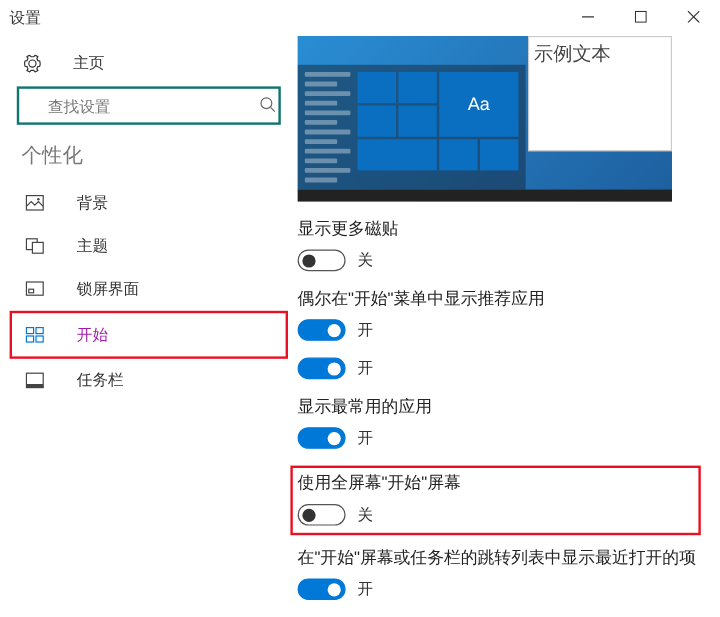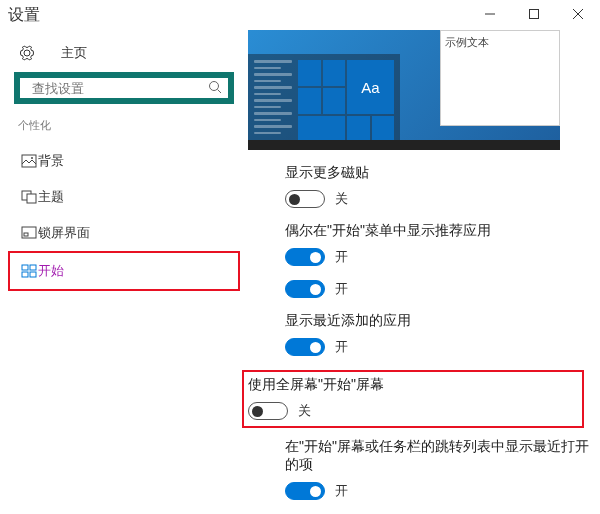--- a/index.html
+++ b/index.html
@@ -1,44 +1,44 @@
 <!DOCTYPE html>
 <html><head>
 <meta charset="utf-8">
 <style>
   * { margin: 0; padding: 0; box-sizing: border-box; }
   body { font-family: "Microsoft YaHei", "Segoe UI", sans-serif; font-size: 13px; color: #333; width: 600px; height: 514px; overflow: hidden; background: #fff; position: relative; }
   .titlebar { height: 30px; display: flex; align-items: center; padding-left: 8px; position: relative; }
-  .titlebar-title { font-size: 16px; }
+  .titlebar-title { font-size: 13px; }
   .titlebar-controls { position: absolute; right: 0; top: 0; display: flex; }
   .titlebar-btn { width: 44px; height: 28px; display: flex; align-items: center; justify-content: center; cursor: pointer; }
   .content { display: flex; height: calc(100% - 30px); }
   .sidebar { width: 248px; padding: 8px 14px 0 14px; }
   .home-row { display: flex; align-items: center; gap: 25px; padding: 6px 4px 10px 4px; cursor: pointer; }
   .home-row .icon { width: 18px; height: 18px; display: flex; align-items: center; justify-content: center; }
-  .searchbox { display: flex; align-items: center; border: 6px solid #0f766e; height: 32px; padding: 0 12px; margin-bottom: 14px; }
+  .searchbox { display: flex; align-items: center; border: 2px solid #0f766e; height: 32px; padding: 0 24px; margin-bottom: 14px; }
   .searchbox input { flex: 1; border: none; outline: none; font-size: 13px; color: #666; background: transparent; }
-  .section-label { color: #777; font-size: 11px; margin-bottom: 10px; padding-left: 4px; }
-  .nav-item { display: flex; align-items: center; gap: 0; padding: 9px 6px; cursor: pointer; }
+  .section-label { color: #777; font-size: 17px; margin-bottom: 10px; padding-left: 4px; }
+  .nav-item { display: flex; align-items: center; gap: 26px; padding: 9px 6px; cursor: pointer; }
   .nav-item .icon { width: 18px; height: 18px; display: flex; align-items: center; justify-content: center; color: #444; }
   .nav-item.selected { color: #a21caf; border: 2px solid #e81123; margin-left: -6px; margin-right: -6px; padding-left: 10px; }
   .nav-item.selected .icon { color: #0078d7; }
   .main { flex: 1; padding-right: 10px; display: flex; flex-direction: column; }
   .preview { width: 312px; height: 160px; background: linear-gradient(135deg, #2a8dd4 0%, #1e5f9e 100%); position: relative; margin-bottom: 14px; overflow: hidden; }
   .preview-taskbar { position: absolute; bottom: 0; left: 0; right: 0; height: 10px; background: #222; }
-  .preview-start { position: absolute; left: 0; top: 24px; bottom: 10px; width: 152px; background: rgba(20, 40, 60, 0.5); display: flex; }
+  .preview-start { position: absolute; left: 0; top: 24px; bottom: 10px; width: 190px; background: rgba(20, 40, 60, 0.5); display: flex; }
   .preview-leftlist { width: 50px; padding: 6px; display: flex; flex-direction: column; gap: 4px; }
   .preview-leftlist .line { height: 5px; background: rgba(255,255,255,0.35); border-radius: 1px; }
   .preview-leftlist .line.s { width: 70%; }
   .preview-tiles { flex: 1; padding: 6px 6px 6px 0; display: grid; grid-template-columns: repeat(4, 1fr); grid-auto-rows: 26px; gap: 2px; }
   .tile { background: #0a6ec1; }
   .tile.big { grid-column: span 2; grid-row: span 2; display: flex; align-items: center; justify-content: center; color: #fff; font-size: 15px; }
   .tile.wide { grid-column: span 2; }
-  .preview-window { position: absolute; right: 0; top: 0; width: 120px; height: 96px; background: #fff; border: 1px solid #ccc; padding: 4px; font-size: 11px; color: #444; }
-  .setting-block { margin-bottom: 14px; margin-left: 37px; }
+  .preview-window { position: absolute; right: 0; top: 0; width: 120px; height: 96px; background: #fff; border: 1px solid #ccc; padding: 4px; font-size: 16px; color: #444; }
+  .setting-block { margin-bottom: 14px; }
   .setting-label { font-size: 14px; margin-bottom: 8px; color: #222; }
   .toggle-row { display: flex; align-items: center; gap: 10px; }
   .toggle { width: 40px; height: 18px; border-radius: 9px; position: relative; cursor: pointer; }
   .toggle.off { border: 1px solid #555; background: #fff; }
   .toggle.off::after { content: ''; position: absolute; left: 3px; top: 2.5px; width: 11px; height: 11px; border-radius: 50%; background: #333; }
   .toggle.on { background: #0078d7; border: 1px solid #0078d7; }
   .toggle.on::after { content: ''; position: absolute; right: 3px; top: 2.5px; width: 11px; height: 11px; border-radius: 50%; background: #fff; }
   .toggle-text { font-size: 13px; }
   .highlight-box { border: 2px solid #e81123; padding: 4px 4px 6px 4px; margin-left: -6px; margin-right: 6px; margin-bottom: 10px; }
   .highlight-box .setting-label { margin-bottom: 8px; }
@@ -128,20 +128,29 @@
         <svg width="16" height="16" viewBox="0 0 16 16">
             <rect x="1" y="2" width="6" height="5" fill="none" stroke="#0078d7" stroke-width="1"></rect>
             <rect x="9" y="2" width="6" height="5" fill="none" stroke="#0078d7" stroke-width="1"></rect>
             <rect x="1" y="9" width="6" height="5" fill="none" stroke="#0078d7" stroke-width="1"></rect>
             <rect x="9" y="9" width="6" height="5" fill="none" stroke="#0078d7" stroke-width="1"></rect>
           </svg>
       </span>
       <span>开始</span>
     </div>
 
+    <div class="nav-item">
+      <span class="icon">
+        <svg width="16" height="16" viewBox="0 0 16 16">
+            <rect x="1" y="2" width="14" height="12" fill="none" stroke="#444" stroke-width="1"></rect>
+            <rect x="1" y="11" width="14" height="3" fill="#444"></rect>
+          </svg>
+      </span>
+      <span>任务栏</span>
+    </div>
   </div>
 
   <div class="main">
     <div class="preview">
       <div class="preview-start">
         <div class="preview-leftlist">
           <div class="line"></div>
             <div class="line s"></div>
             <div class="line"></div>
             <div class="line s"></div>
@@ -190,21 +199,21 @@
       </div>
 
       <div class="setting-block">
         <div class="toggle-row">
           <div class="toggle on"></div>
           <span class="toggle-text">开</span>
         </div>
       </div>
 
       <div class="setting-block">
-        <div class="setting-label">显示最近添加的应用</div>
+        <div class="setting-label">显示最常用的应用</div>
         <div class="toggle-row">
           <div class="toggle on"></div>
           <span class="toggle-text">开</span>
         </div>
       </div>
 
       <div class="highlight-box">
         <div class="setting-label">使用全屏幕"开始"屏幕</div>
         <div class="toggle-row">
           <div class="toggle off"></div>

